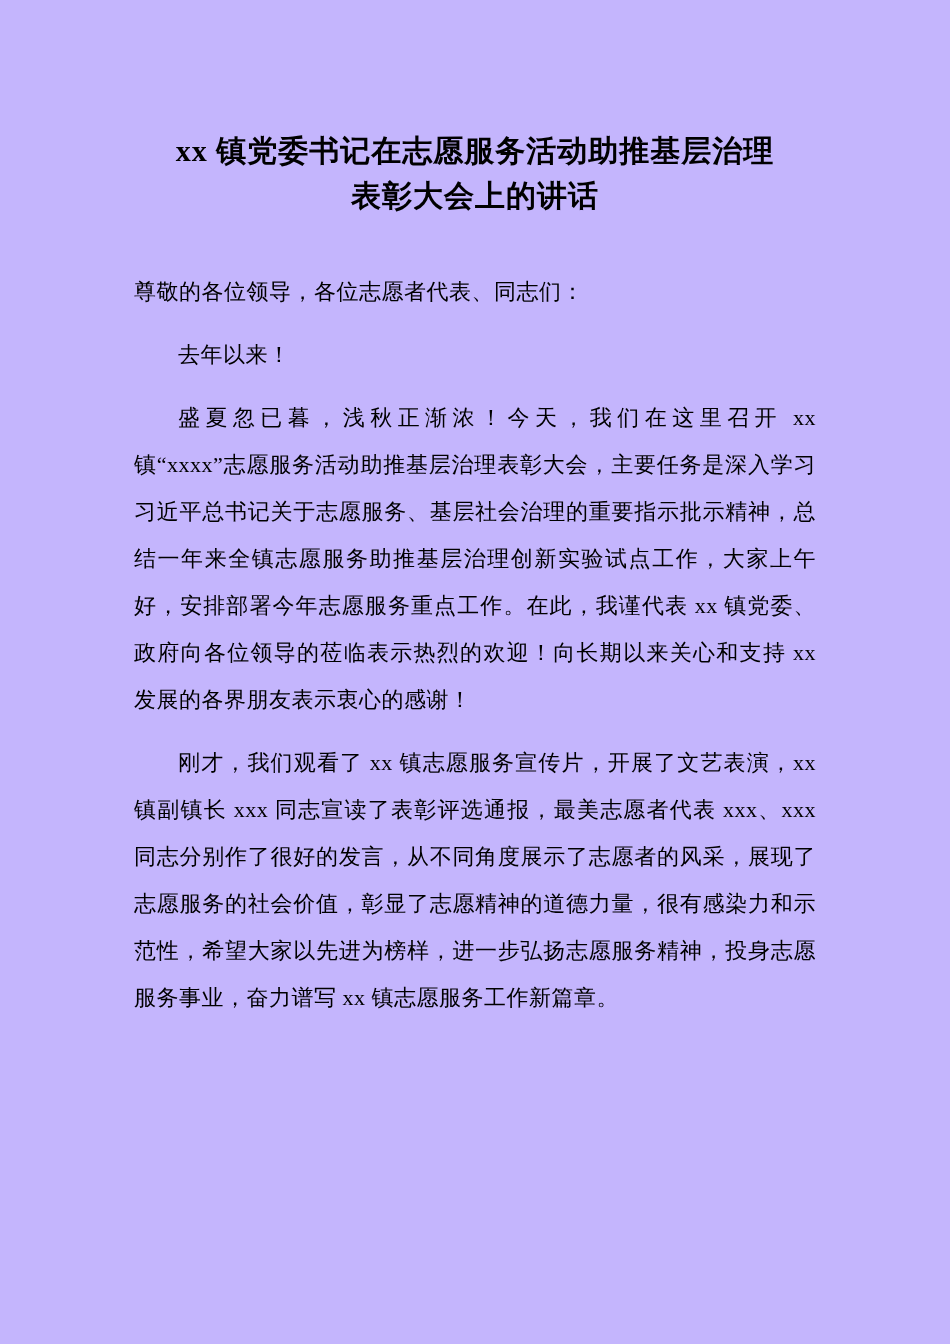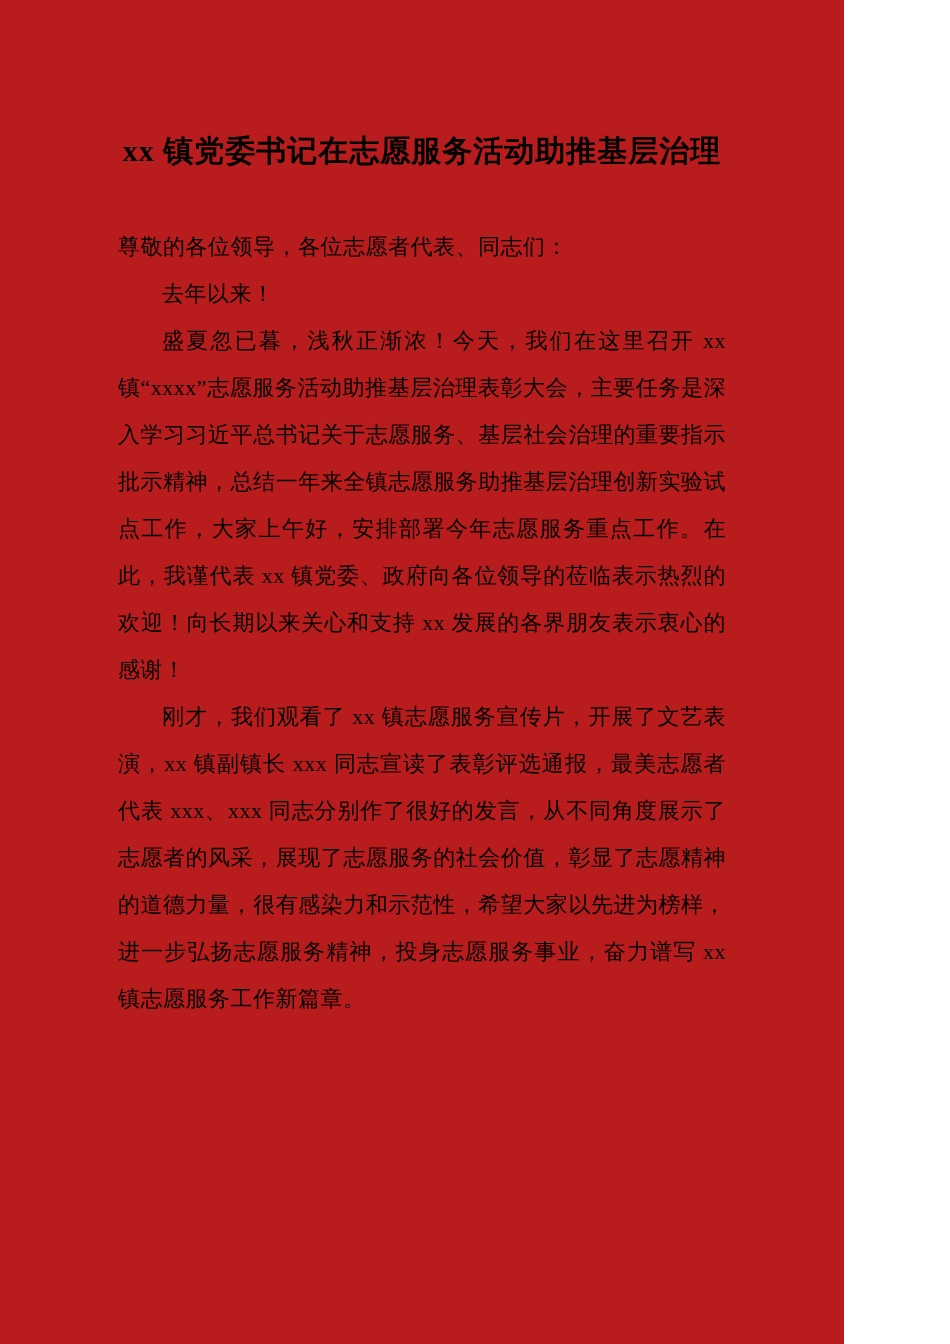--- a/index.html
+++ b/index.html
@@ -9,56 +9,57 @@
   }
   body {
     width: 950px;
     min-height: 1344px;
     box-sizing: border-box;
     color: #000000;
     font-family: "Liberation Serif", "DejaVu Serif", serif;
   }
   .page {
     box-sizing: border-box;
-    width: 844px;
+    width: 950px;
     min-height: 1344px;
     padding: 128px 118px 60px 118px;
-    background: #b91c1c;
+    background: #c4b5fd;
   }
   .doc-title {
     margin: 0 0 50px 0;
     font-size: 30px;
     font-weight: bold;
     line-height: 1.5;
     text-align: center;
     letter-spacing: 1px;
   }
   .title-line {
     display: block;
   }
   .para {
-    margin: 0;
+    margin: 16px;
     font-size: 22px;
     line-height: 47px;
     text-align: justify;
     text-justify: inter-ideograph;
     letter-spacing: 0.5px;
     word-break: break-word;
   }
   .para.indent {
     text-indent: 2em;
   }
 </style>
 </head>
 <body>
 
 <div class="page">
 
   <h1 class="doc-title">
     <span class="title-line">xx 镇党委书记在志愿服务活动助推基层治理</span>
+    <span class="title-line">表彰大会上的讲话</span>
   </h1>
 
   <p class="para">尊敬的各位领导，各位志愿者代表、同志们：</p>
 
   <p class="para indent">去年以来！</p>
 
   <p class="para indent">盛夏忽已暮，浅秋正渐浓！今天，我们在这里召开 xx 镇“xxxx”志愿服务活动助推基层治理表彰大会，主要任务是深入学习习近平总书记关于志愿服务、基层社会治理的重要指示批示精神，总结一年来全镇志愿服务助推基层治理创新实验试点工作，大家上午好，安排部署今年志愿服务重点工作。在此，我谨代表 xx 镇党委、政府向各位领导的莅临表示热烈的欢迎！向长期以来关心和支持 xx 发展的各界朋友表示衷心的感谢！</p>
 
   <p class="para indent">刚才，我们观看了 xx 镇志愿服务宣传片，开展了文艺表演，xx 镇副镇长 xxx 同志宣读了表彰评选通报，最美志愿者代表 xxx、xxx 同志分别作了很好的发言，从不同角度展示了志愿者的风采，展现了志愿服务的社会价值，彰显了志愿精神的道德力量，很有感染力和示范性，希望大家以先进为榜样，进一步弘扬志愿服务精神，投身志愿服务事业，奋力谱写 xx 镇志愿服务工作新篇章。</p>
 

